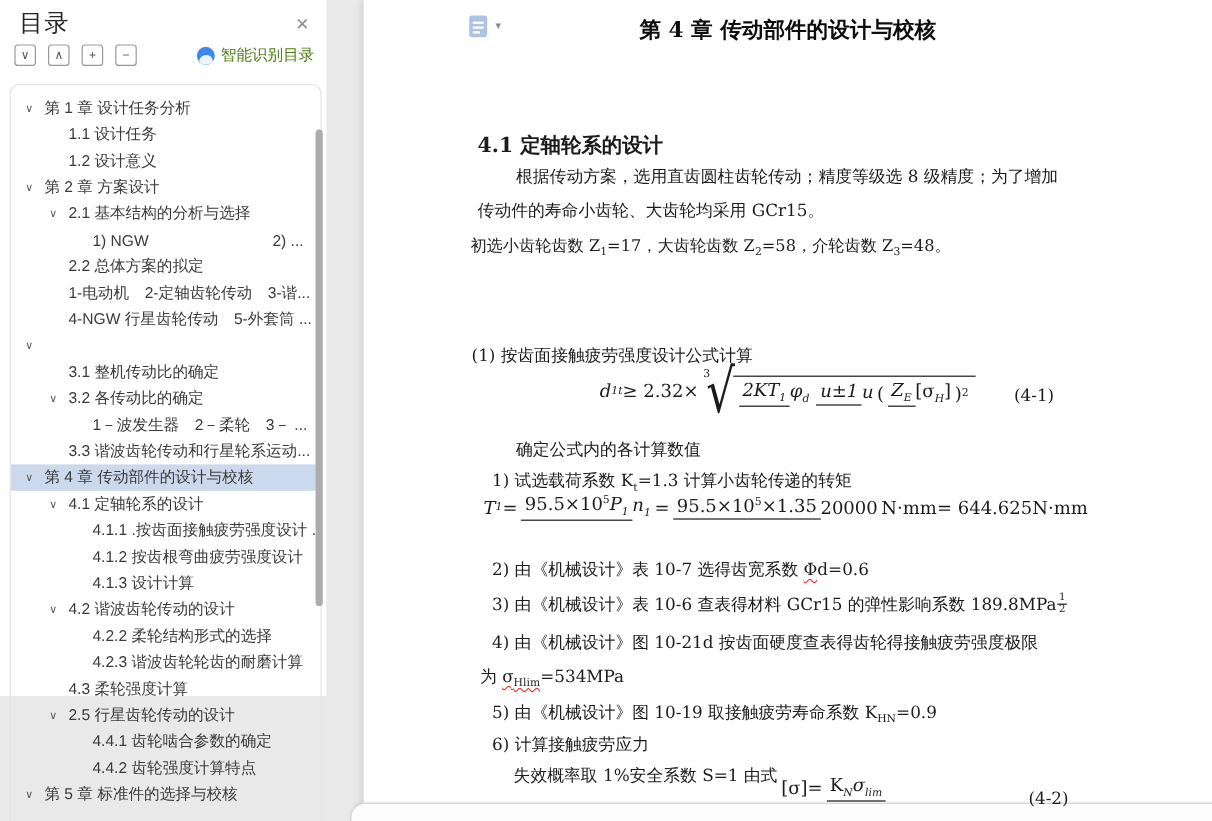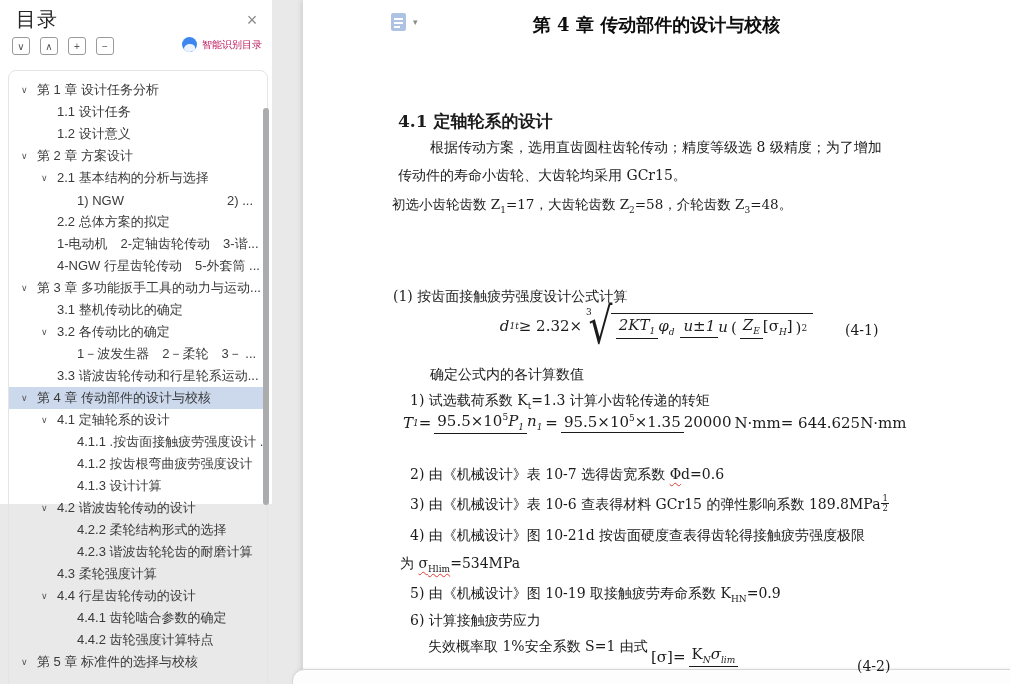--- a/index.html
+++ b/index.html
@@ -1,31 +1,31 @@
 <!DOCTYPE html>
 <html><head>
 <meta charset="utf-8">
 <style>
   * { margin:0; padding:0; box-sizing:border-box; }
   html,body { width:1010px; height:684px; overflow:hidden; background:#e9e9e9;
               font-family:"Liberation Sans", sans-serif; }
 
   
-  .sidebar { position:absolute; left:0; top:0; width:272px; height:504px;
+  .sidebar { position:absolute; left:0; top:0; width:272px; height:580px;
              background:#fff; z-index:2; }
   .toc-title { position:absolute; left:16px; top:6px; font-size:20px; color:#262626;
                font-weight:500; letter-spacing:1px; }
   .close-x { position:absolute; right:10px; top:10px; font-size:18px; color:#8a8a8a;
              width:20px; height:20px; text-align:center; line-height:20px; cursor:pointer; }
   .btnrow { position:absolute; left:12px; top:37px; display:flex; gap:10px; }
   .sqbtn { width:18px; height:18px; border:1px solid #9a9a9a; border-radius:3px;
            display:flex; align-items:center; justify-content:center;
            font-size:10px; color:#555; background:#fff; cursor:pointer; }
   .smart { position:absolute; right:10px; top:37px; display:flex; align-items:center;
-           gap:5px; font-size:10px; color:#be185d; cursor:pointer; }
+           gap:5px; font-size:13px; color:#4d7c0f; cursor:pointer; }
   .smart-ico { width:15px; height:15px; border-radius:50%; background:#3d86f0;
                position:relative; overflow:hidden; }
   .smart-ico::after { content:""; position:absolute; left:2px; top:7px; width:11px; height:8px;
                border-radius:50% 50% 0 0; background:#fff; opacity:.9;
                transform:rotate(-12deg); }
   .tree-box { position:absolute; left:8px; top:70px; width:260px; height:640px;
               border:1px solid #e4e4e4; border-radius:8px; overflow:hidden;
               padding-top:8px; }
   .trow { height:22px; display:flex; align-items:center; font-size:13px; color:#3a3a3a;
           white-space:nowrap; overflow:hidden; cursor:pointer; }
@@ -134,21 +134,20 @@
         <span class="tlabel">2.2 总体方案的拟定</span>
       </div>
       <div class="trow lvl1 nochev">
         <span class="tlabel">1-电动机　2-定轴齿轮传动　3-谐...</span>
       </div>
       <div class="trow lvl1 nochev">
         <span class="tlabel">4-NGW 行星齿轮传动　5-外套筒 ...</span>
       </div>
       <div class="trow lvl0">
         <span class="chev">∨</span>
-        <span class="tlabel">第 3 章 多功能扳手工具的动力与运动...</span>
       </div>
       <div class="trow lvl1 nochev">
         <span class="tlabel">3.1 整机传动比的确定</span>
       </div>
       <div class="trow lvl1">
         <span class="chev">∨</span>
         <span class="tlabel">3.2 各传动比的确定</span>
       </div>
       <div class="trow lvl2 nochev">
         <span class="tlabel">1－波发生器　2－柔轮　3－ ...</span>
@@ -181,21 +180,21 @@
         <span class="tlabel">4.2.2 柔轮结构形式的选择</span>
       </div>
       <div class="trow lvl2 nochev">
         <span class="tlabel">4.2.3 谐波齿轮轮齿的耐磨计算</span>
       </div>
       <div class="trow lvl1 nochev">
         <span class="tlabel">4.3 柔轮强度计算</span>
       </div>
       <div class="trow lvl1">
         <span class="chev">∨</span>
-        <span class="tlabel">4.4 行星齿轮传动的设计</span>
+        <span class="tlabel">2.5 行星齿轮传动的设计</span>
       </div>
       <div class="trow lvl2 nochev">
         <span class="tlabel">4.4.1 齿轮啮合参数的确定</span>
       </div>
       <div class="trow lvl2 nochev">
         <span class="tlabel">4.4.2 齿轮强度计算特点</span>
       </div>
       <div class="trow lvl0">
         <span class="chev">∨</span>
         <span class="tlabel">第 5 章 标准件的选择与校核</span>

